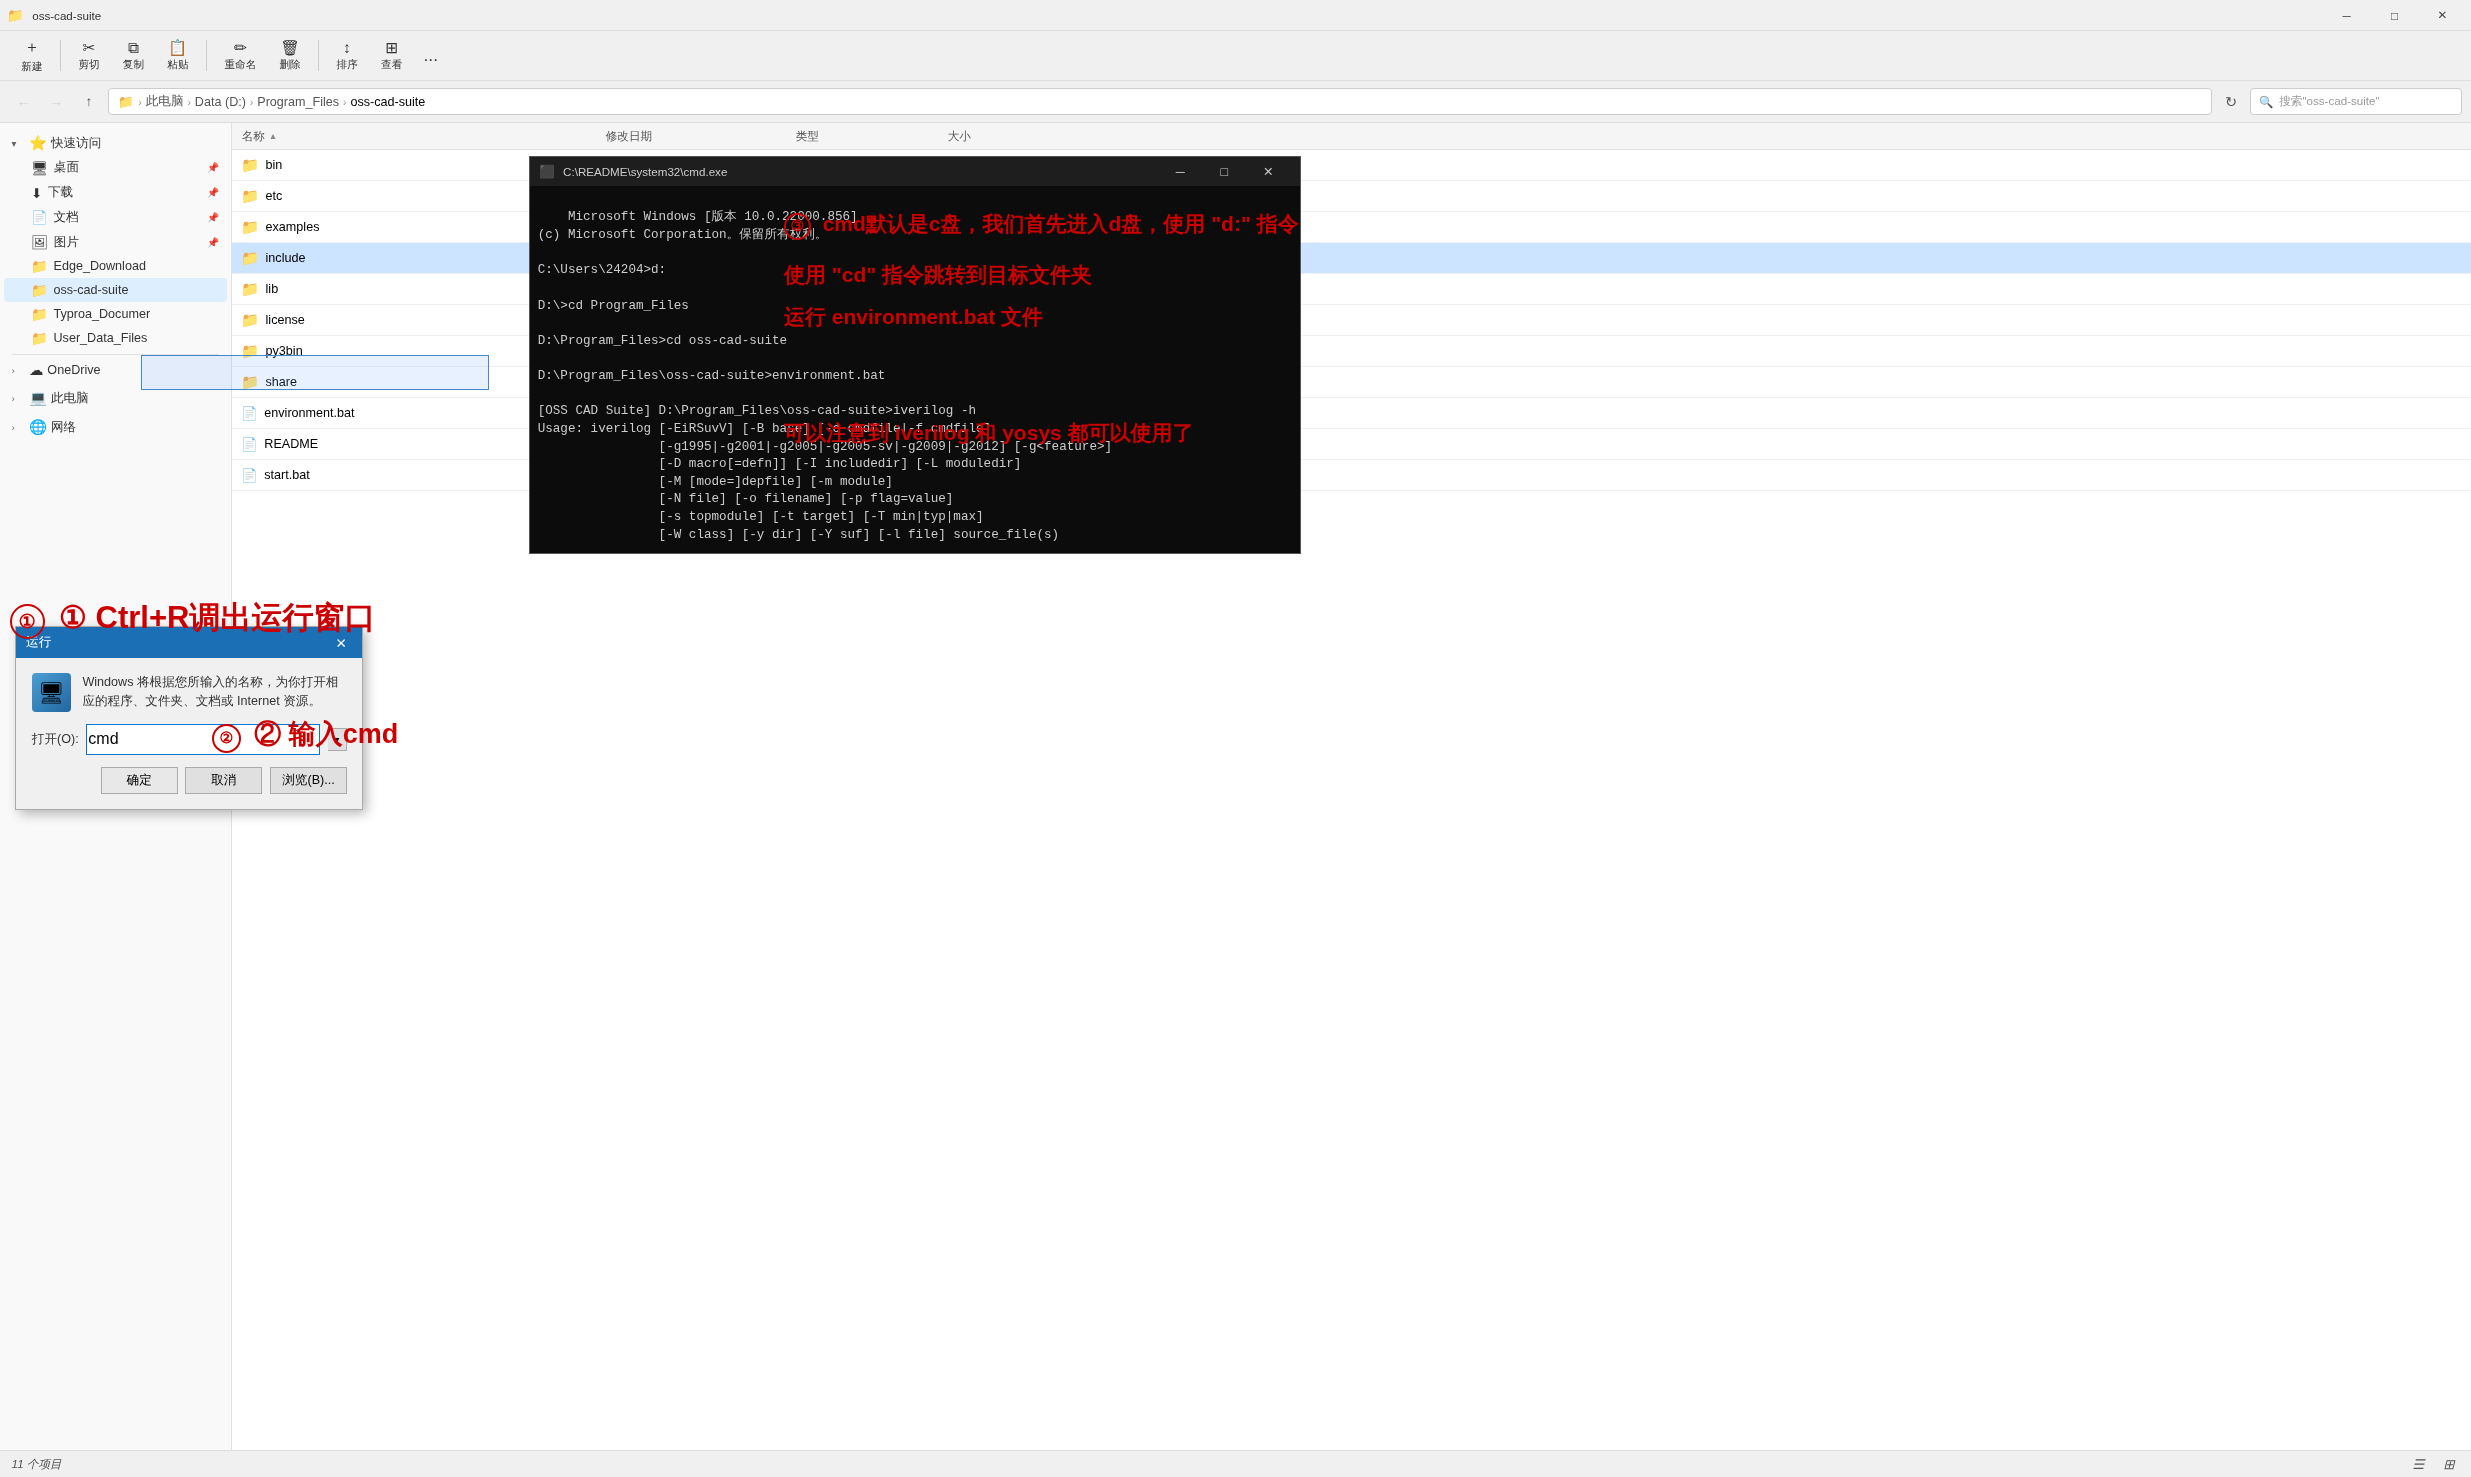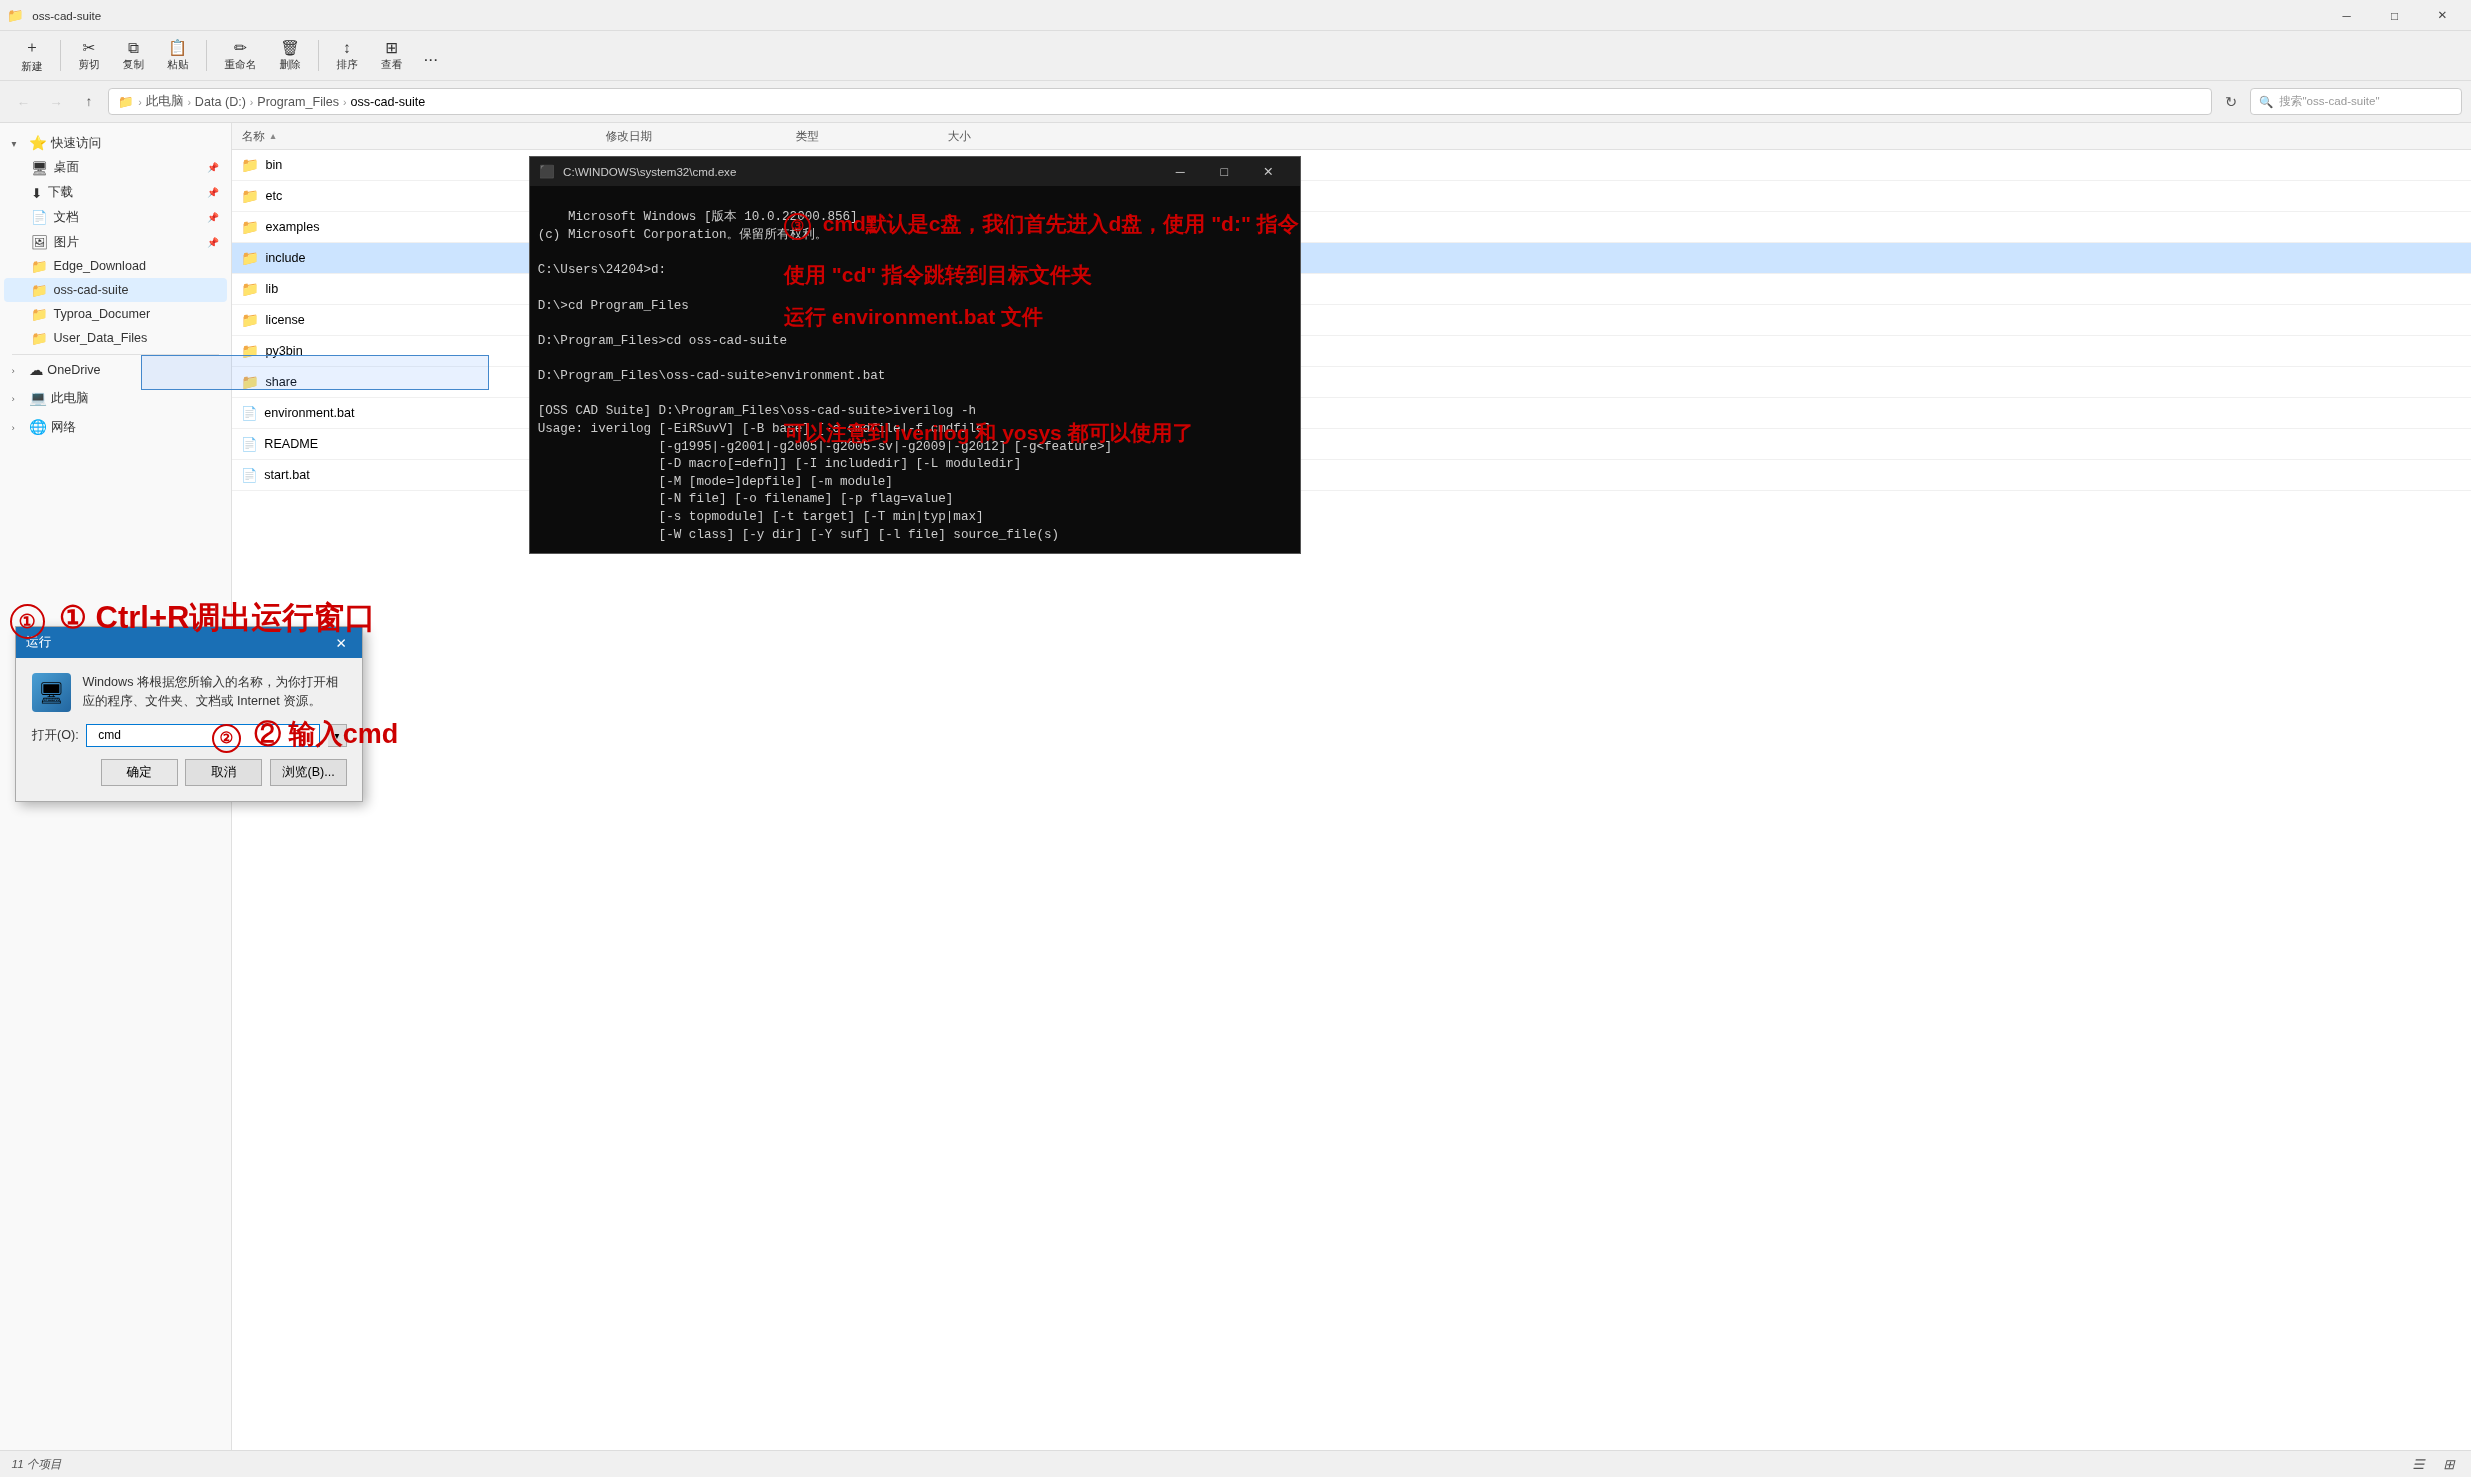--- a/index.html
+++ b/index.html
@@ -332,25 +332,25 @@
       align-items: center;
       gap: 7.7px;
     }
     .run-dialog-label {
       font-size: 12.6px;
       color: #333;
       white-space: nowrap;
     }
     .run-dialog-input {
       flex: 1;
-      height: 23px;
+      height: 31px;
       background: #fff;
       border: 1.9px solid #0078d4;
-      font-size: 12px;
-      padding: 0 11px;
+      font-size: 16px;
+      padding: 0 1px;
       color: #000;
     }
     .run-dialog-dropdown {
       width: 19.3px; height: 23px;
       background: #e0e0e0;
       border: 1px solid #aaa;
       border-left: none;
       display: flex; align-items: center; justify-content: center;
       font-size: 9.7px;
       cursor: pointer;
@@ -711,21 +711,21 @@
     <div class="view-btn">☰</div>
     <div class="view-btn">⊞</div>
   </div>
 </div>
 
 <div class="include-highlight"></div>
 
 <div class="cmd-window">
   <div class="cmd-titlebar">
     <span class="cmd-title-icon">⬛</span>
-    <span class="cmd-title-text">C:\WINDOWS\system32\cmd.exe</span>
+    <span class="cmd-title-text">C:\README\system32\cmd.exe</span>
     <div class="cmd-controls">
       <div class="cmd-btn">─</div>
       <div class="cmd-btn">□</div>
       <div class="cmd-btn close-btn">✕</div>
     </div>
   </div>
   <div class="cmd-body">
     <span class="cmd-text-white">Microsoft Windows [版本 10.0.22000.856]
 (c) Microsoft Corporation。保留所有权利。
 

